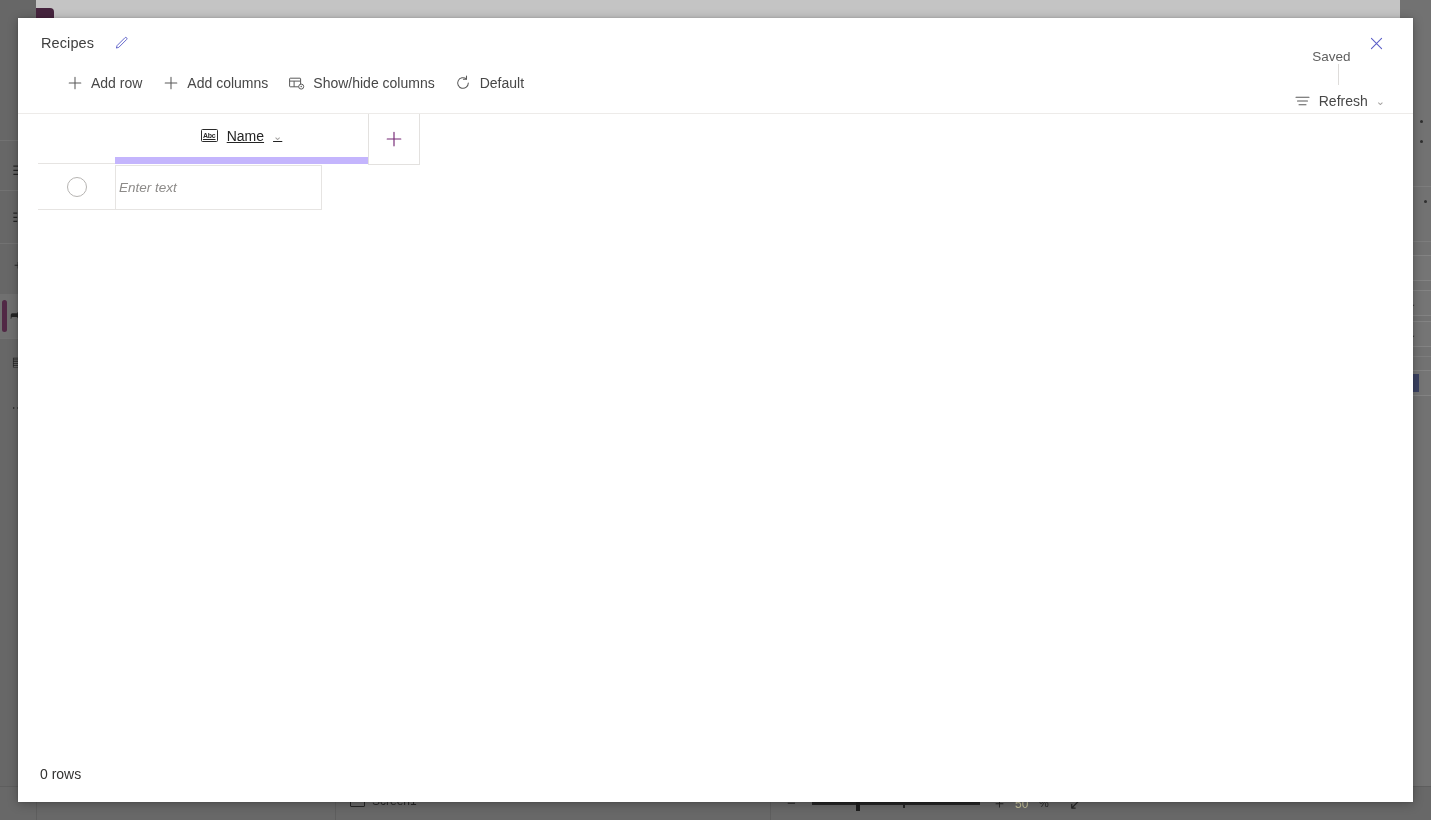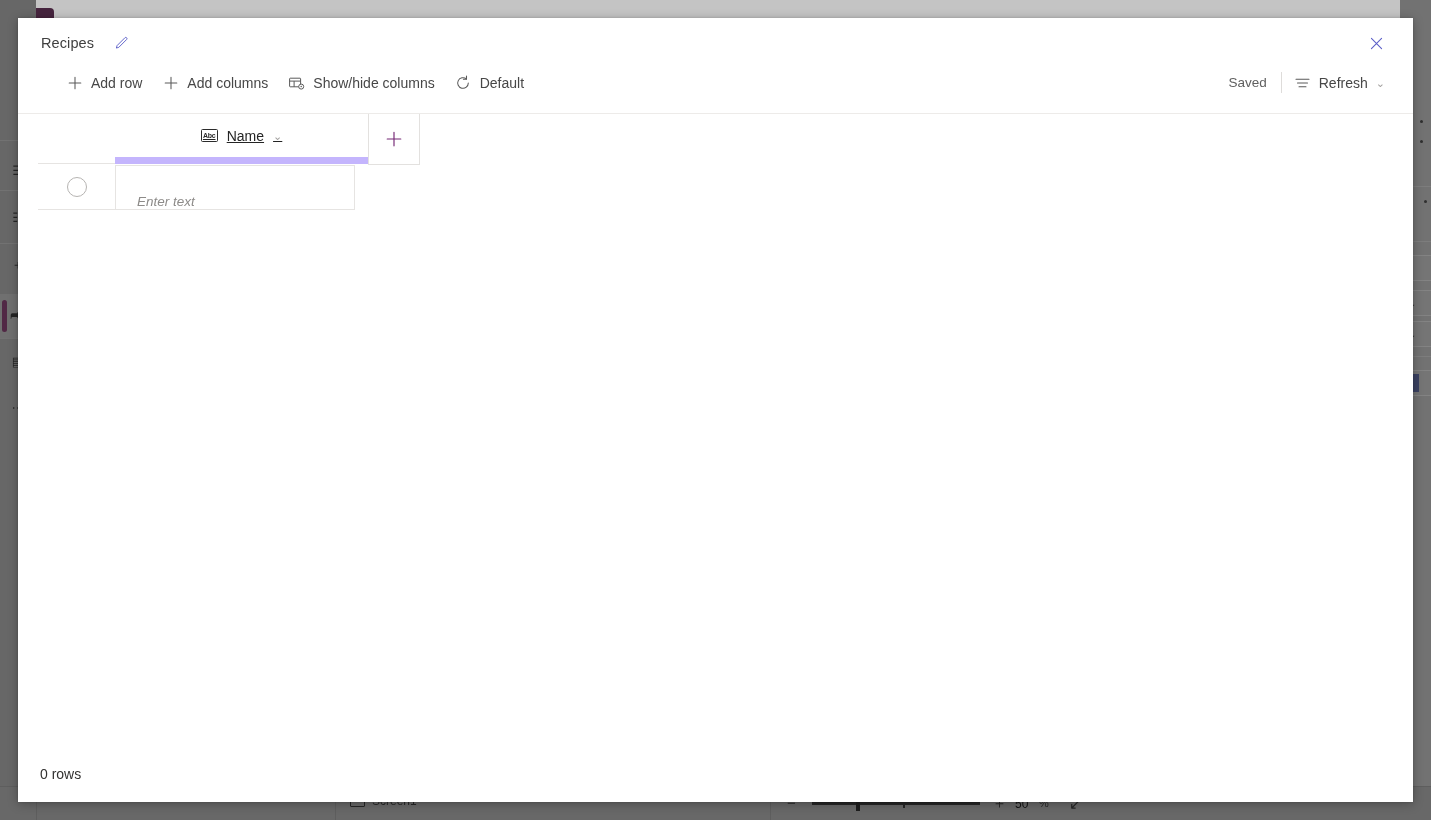--- a/index.html
+++ b/index.html
@@ -91,21 +91,21 @@
     position: absolute; left: 812px; top: 15px; width: 168px; height: 3px;
     background: #1d1d1d;
   }
   .zoom-thumb {
     position: absolute; left: 856px; top: 8px; width: 4px; height: 16px; background: #101010;
   }
   .zoom-tick {
     position: absolute; left: 903px; top: 10px; width: 2px; height: 11px; background: #1d1d1d;
   }
   .zoom-plus { left: 992px; font-size: 15px; color: #1d1d1d; line-height: 14px; }
-  .zoom-val { position: absolute; left: 1015px; top: 10px; font-size: 12px; color: #000000; }
+  .zoom-val { position: absolute; left: 1015px; top: 10px; font-size: 12px; color: #fef9c3; }
   .zoom-pct { position: absolute; left: 1039px; top: 10px; font-size: 11px; color: #1d1d1d; }
   .zoom-fit { position: absolute; left: 1069px; top: 8px; font-size: 15px; color: #1d1d1d; }
 
   
   .bg-bar {
     position: absolute; background: #d3d3d3; height: 1px;
   }
 
   
   .scrim {
@@ -158,21 +158,21 @@
     display: flex; align-items: center; gap: 8px;
     height: 32px; padding: 0 10px;
     font-size: 14px; color: #474747;
     cursor: pointer; border-radius: 3px;
     white-space: nowrap;
   }
   .cmd-ico {
     display: flex; align-items: center; justify-content: center;
     width: 17px; height: 17px; color: #555;
   }
-  .cmd-right { margin-left: auto; display: flex; align-items: center; gap: 0; }
+  .cmd-right { margin-left: auto; display: flex; align-items: center; gap: 0; flex-direction: column; }
   .saved-text {
     font-size: 13.5px; color: #5f5f5f; padding: 0 14px 0 0;
   }
   .v-sep { width: 1px; height: 21px; background: #dedcda; }
   .view-btn {
     display: flex; align-items: center; gap: 8px;
     height: 32px; padding: 0 10px 0 12px;
     font-size: 14px; color: #474747; cursor: pointer; border-radius: 3px;
   }
 
@@ -218,25 +218,25 @@
   .gr-select {
     width: 77px; height: 45px;
     border-bottom: 1px solid #e6e4e2;
     display: flex; align-items: center; justify-content: center;
   }
   .row-circle {
     width: 20px; height: 20px; border: 1.3px solid #b6b4b2; border-radius: 50%;
     cursor: pointer;
   }
   .gr-cell {
-    width: 240px; height: 45px;
+    width: 207px; height: 45px;
     border: 1px solid #e6e4e2;
     border-right: 1px solid #e6e4e2;
-    display: flex; align-items: flex-end;
-    padding: 0 21px;
+    display: flex; align-items: center;
+    padding: 0 3px;
     cursor: text;
   }
   .gr-cell .ph {
     font-size: 13.5px; color: #8d8b89; font-style: italic;
   }
 
   .dlg-footer {
     height: 56px; flex: 0 0 56px;
     display: flex; align-items: center;
     padding: 0 8px 0 22px;

